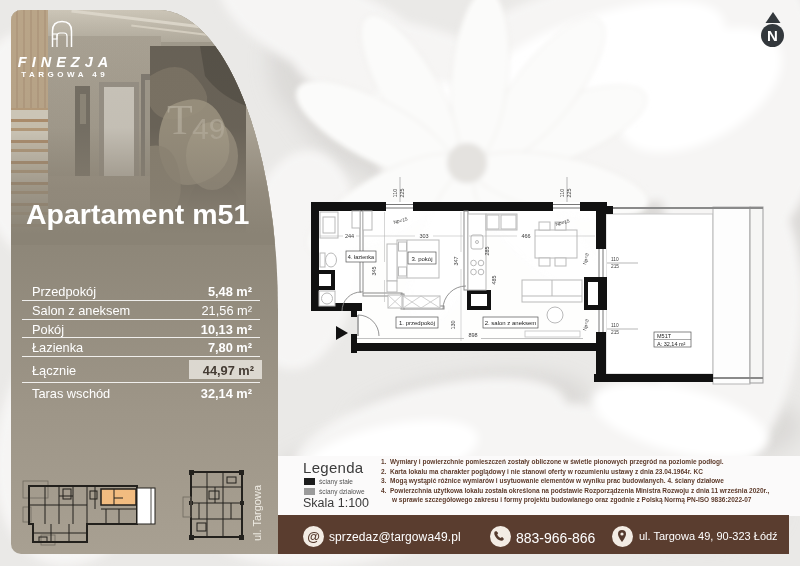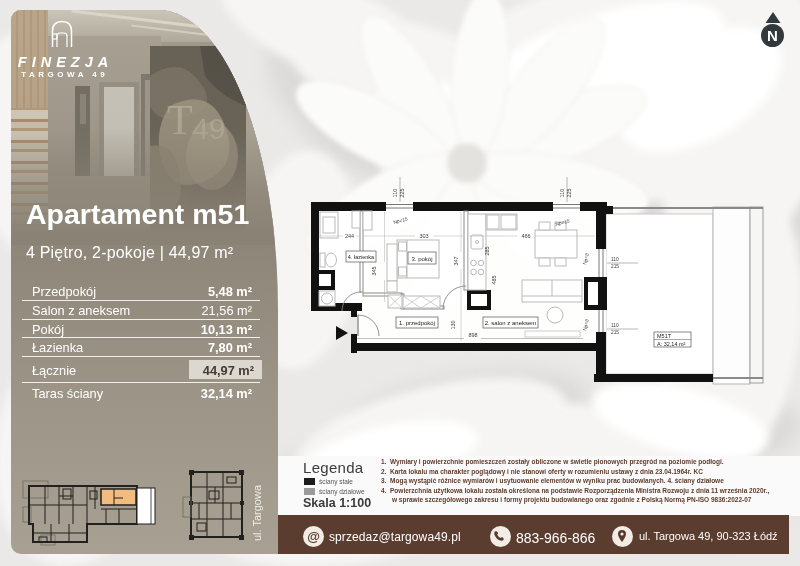--- a/index.html
+++ b/index.html
@@ -124,21 +124,20 @@
     <path d="M6 27 V16 Q6 13 9 13 H13 Q16 13 16 16 V27" fill="none" stroke="#fff" stroke-width="1.2"></path>
     <rect x="1.5" y="14" width="4.5" height="5" fill="none" stroke="#fff" stroke-width="1.1"></rect>
   </svg>
 
   <div class="abs" style="left:0px;top:44px;width:104px;text-align:center;color:#fff;font-size:14.5px;font-weight:600;letter-spacing:5px;text-indent:5px;font-style:italic;">FINEZJA</div>
 
   <div class="abs" style="left:0px;top:60px;width:104px;text-align:center;color:#fff;font-size:8px;font-weight:700;letter-spacing:3.5px;text-indent:3.5px;">TARGOWA 49</div>
 
   <div class="abs" style="left:15px;top:188px;color:#fff;font-size:28.5px;font-weight:700;letter-spacing:0px;">Apartament m51</div>
 
-  <div class="abs" style="left:15px;top:234px;color:#fff;font-size:16px;font-weight:400;letter-spacing:0.2px;">4 Piętro, 2-pokoje | 44,97 m²</div>
 
   <div class="abs" style="left:0;top:270px;width:267px;color:#fff;font-size:12.8px;">
 
     <div class="abs" style="left:21px;top:4px;">Przedpokój</div>
     <div class="abs" style="left:0;top:4px;width:241px;text-align:right;font-weight:700;">5,48 m²</div>
     <div class="abs" style="left:11px;top:20px;width:238px;height:1px;background:rgba(255,255,255,.85);"></div>
 
     <div class="abs" style="left:21px;top:23px;text-align:right;">Salon z aneksem</div>
     <div class="abs" style="left:0;top:23px;width:241px;text-align:right;font-weight:400;">21,56 m²</div>
     <div class="abs" style="left:11px;top:38.5px;width:238px;height:1px;background:rgba(255,255,255,.85);"></div>
@@ -149,21 +148,21 @@
 
     <div class="abs" style="left:21px;top:60px;">Łazienka</div>
     <div class="abs" style="left:0;top:60px;width:241px;text-align:right;font-weight:700;">7,80 m²</div>
     <div class="abs" style="left:11px;top:75.5px;width:238px;height:1px;background:rgba(255,255,255,.85);"></div>
 
     <div class="abs" style="left:21px;top:83px;">Łącznie</div>
     <div class="abs" style="left:178px;top:79.5px;width:73px;height:19px;background:#dcd8d0;"></div>
     <div class="abs" style="left:178px;top:82.5px;width:65px;text-align:right;font-weight:700;color:#443b33;">44,97 m²</div>
     <div class="abs" style="left:11px;top:101.5px;width:238px;height:1px;background:rgba(255,255,255,.85);"></div>
 
-    <div class="abs" style="left:21px;top:106px;">Taras ściany</div>
+    <div class="abs" style="left:21px;top:106px;">Taras wschód</div>
     <div class="abs" style="left:0;top:106px;width:241px;text-align:right;font-weight:700;">32,14 m²</div>
   </div>
 
   <svg class="abs" style="left:0;top:455px" width="267" height="89" viewBox="0 0 267 89" id="miniplans">
 
     <g fill="none" stroke="#6f6a5f" stroke-width="0.8">
       <rect x="12" y="16" width="25" height="17"></rect>
       <rect x="12" y="42" width="8" height="15"></rect>
       <rect x="30" y="70" width="14" height="10"></rect>
     </g>
@@ -230,21 +229,21 @@
 <div class="abs" style="left:278px;top:456px;width:522px;height:60px;background:#fbfafa;"></div>
 
 <div class="abs" style="left:303px;top:459px;color:#3b3b3b;font-size:15px;font-weight:400;letter-spacing:0.3px;">Legenda</div>
 
 <div class="abs" style="left:304px;top:478px;width:11px;height:7px;background:#1c1c1c;"></div>
 <div class="abs" style="left:319px;top:478px;color:#555;font-size:6.5px;">ściany stałe</div>
 
 <div class="abs" style="left:304px;top:488px;width:11px;height:7px;background:#9b9b9b;"></div>
 <div class="abs" style="left:319px;top:488px;color:#555;font-size:6.5px;">ściany działowe</div>
 
-<div class="abs" style="left:303px;top:496px;color:#3b3b3b;font-size:12.5px;font-weight:700;">Skala 1:100</div>
+<div class="abs" style="left:303px;top:496px;color:#3b3b3b;font-size:12.5px;font-weight:400;">Skala 1:100</div>
 
 <div class="abs" style="left:381px;top:457px;width:418px;color:#5d3b2b;font-size:6.5px;font-weight:700;line-height:9.5px;white-space:nowrap;">
   <div>1.&nbsp; Wymiary i powierzchnie pomieszczeń zostały obliczone w świetle pionowych przegród na poziomie podłogi.</div>
   <div>2.&nbsp; Karta lokalu ma charakter poglądowy i nie stanowi oferty w rozumieniu ustawy z dnia 23.04.1964r. KC</div>
   <div>3.&nbsp; Mogą wystąpić różnice wymiarów i usytuowanie elementów w wyniku prac budowlanych. 4. ściany działowe</div>
   <div>4.&nbsp; Powierzchnia użytkowa lokalu została określona na podstawie Rozporządzenia Ministra Rozwoju z dnia 11 września 2020r.,</div>
   <div style="padding-left:11px;">w sprawie szczegółowego zakresu i formy projektu budowlanego oraz zgodnie z Polską Normą PN-ISO 9836:2022-07</div>
 </div>
 
 <div class="abs" style="left:278px;top:515px;width:511px;height:39px;background:#5a3d2f;"></div>

